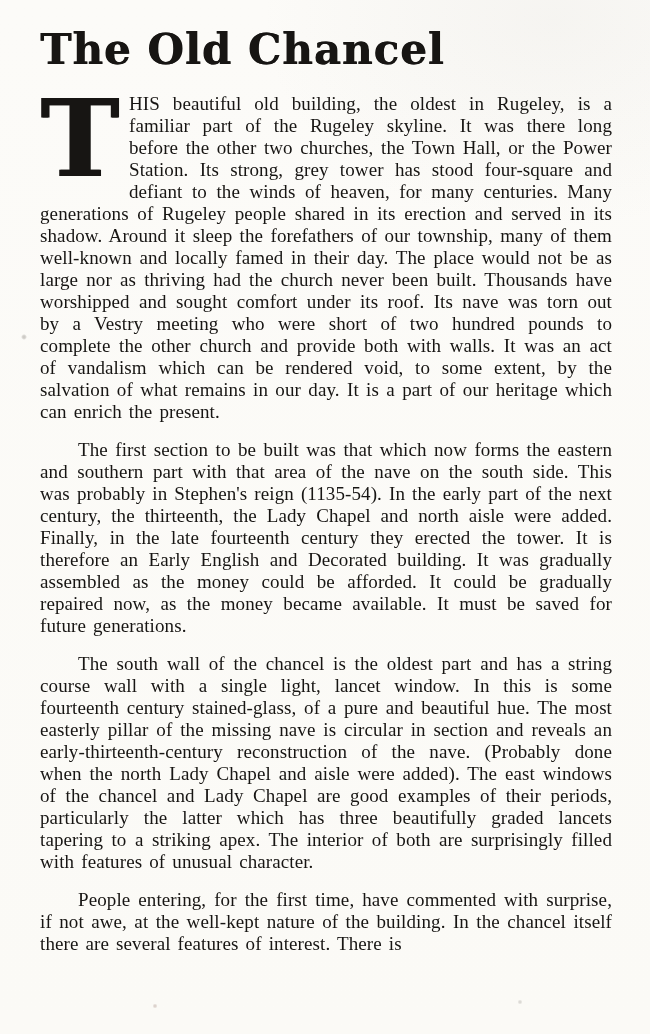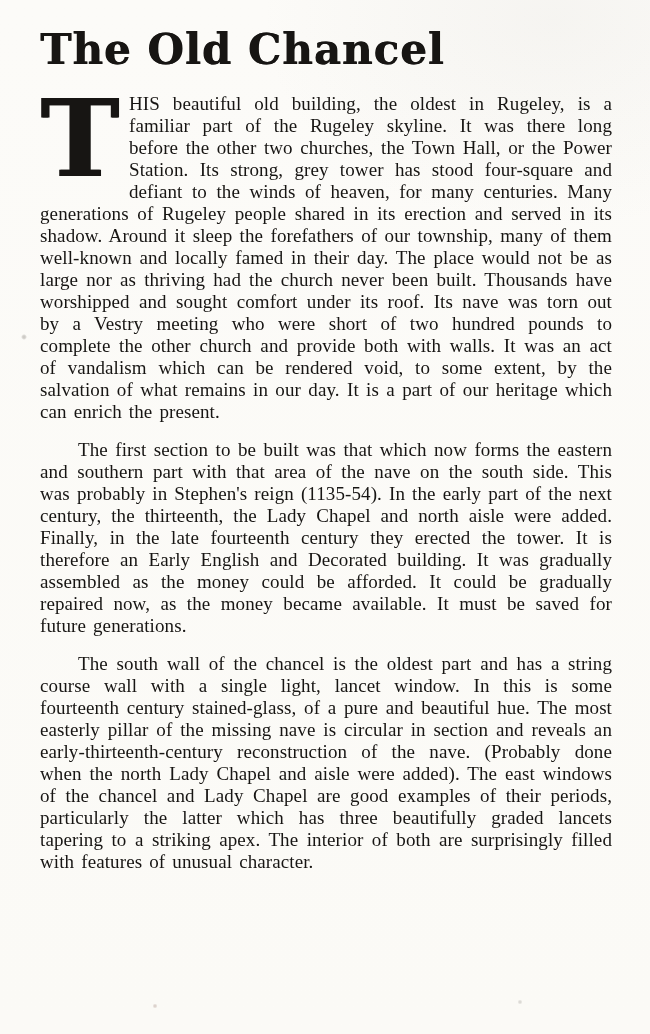--- a/index.html
+++ b/index.html
@@ -58,13 +58,14 @@
 
 <div class="page">
   <h1 class="title">The Old Chancel</h1>
 
   <p class="para"><span class="dropcap">T</span><span>HIS beautiful old building, the oldest in Rugeley, is a familiar part of the Rugeley skyline.  It was there long before the other two churches, the Town Hall, or the Power Station.  Its strong, grey tower has stood four-square and defiant to the winds of heaven, for many centuries.  Many generations of Rugeley people shared in its erection and served in its shadow.  Around it sleep the forefathers of our township, many of them well-known and locally famed in their day.  The place would not be as large nor as thriving had the church never been built. Thousands have worshipped and sought comfort under its roof.  Its nave was torn out by a Vestry meeting who were short of two hundred pounds to complete the other church and provide both with walls.  It was an act of vandalism which can be rendered void, to some extent, by the salvation of what remains in our day.  It is a part of our heritage which can enrich the present.</span></p>
 
   <p class="para indent">The first section to be built was that which now forms the eastern and southern part with that area of the nave on the south side.  This was probably in Stephen's reign (1135-54).  In the early part of the next century, the thirteenth, the Lady Chapel and north aisle were added.  Finally, in the late fourteenth century they erected the tower.  It is therefore an Early English and Decorated building.  It was gradually assembled as the money could be afforded.  It could be gradually repaired now, as the money became available.  It must be saved for future generations.</p>
 
   <p class="para indent">The south wall of the chancel is the oldest part and has a string course wall with a single light, lancet window.  In this is some fourteenth century stained-glass, of a pure and beautiful hue.  The most easterly pillar of the missing nave is circular in section and reveals an early-thirteenth-century reconstruction of the nave.  (Probably done when the north Lady Chapel and aisle were added).  The east windows of the chancel and Lady Chapel are good examples of their periods, particularly the latter which has three beautifully graded lancets tapering to a striking apex.  The interior of both are surprisingly filled with features of unusual character.</p>
 
+  <p class="para indent">People entering, for the first time, have commented with surprise, if not awe, at the well-kept nature of the building.  In the chancel itself there are several features of interest.  There is</p>
 </div>
 
 </body></html>

